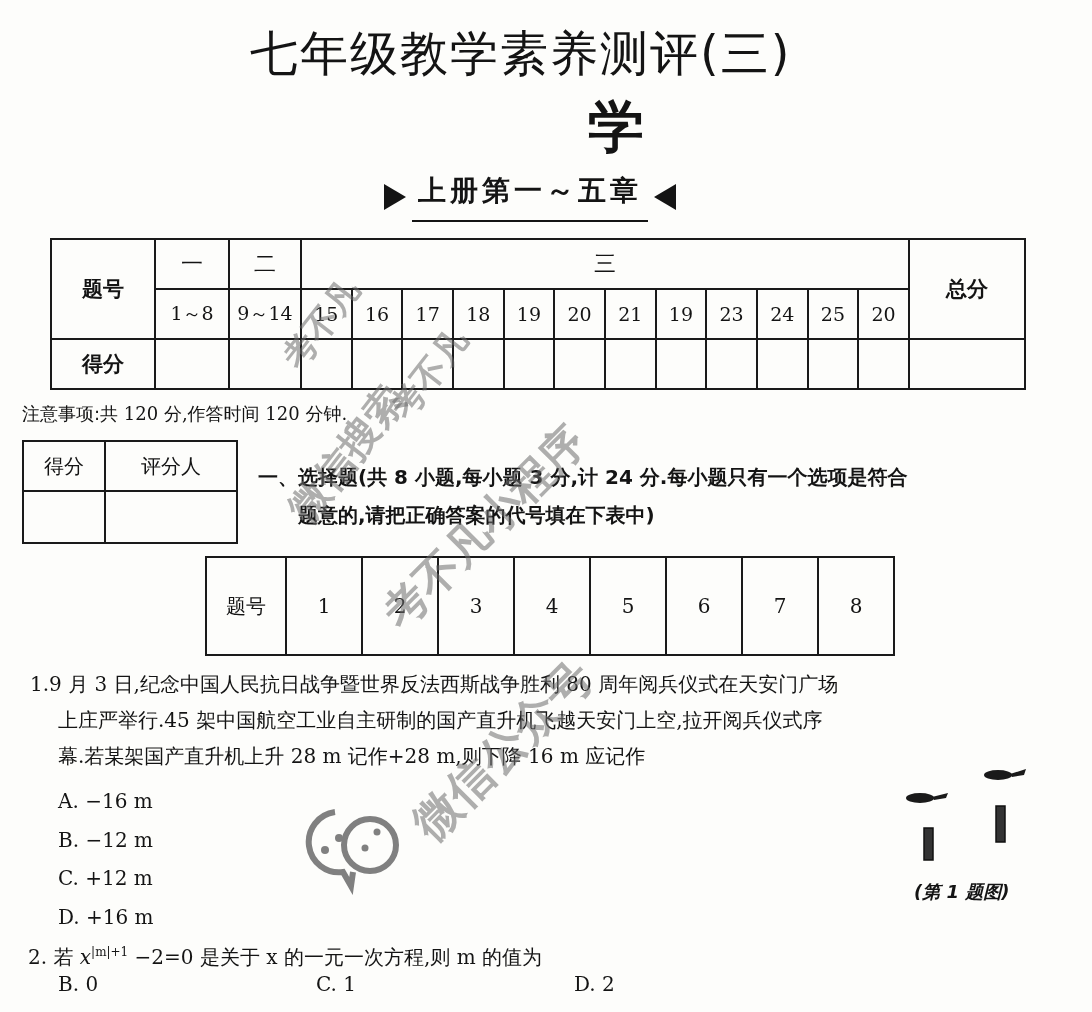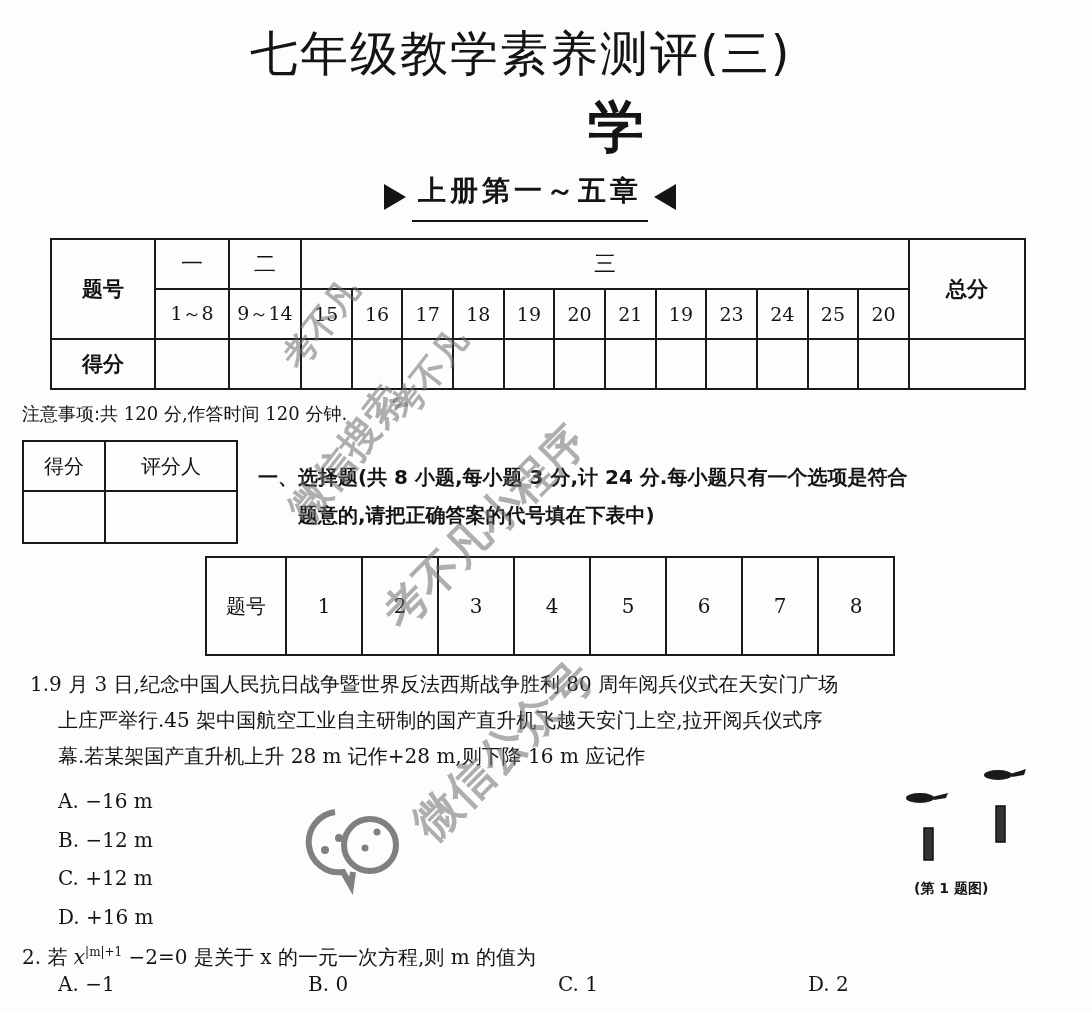--- a/index.html
+++ b/index.html
@@ -27,28 +27,28 @@
   .section-head { left: 258px; top: 458px; width: 800px; font-family: "DejaVu Sans", sans-serif; font-weight: bold; font-size: 20px; line-height: 38px; }
   .section-head .l2 { padding-left: 40px; display: block; }
 
   .answer-table { left: 205px; top: 556px; width: 690px; height: 100px; font-size: 20px; }
   .answer-table td.lbl { font-family: "DejaVu Sans", sans-serif; width: 80px; }
 
   .q { font-size: 20px; line-height: 36px; white-space: nowrap; }
   .q1 { left: 30px; top: 666px; }
   .q1 .cont { padding-left: 28px; display: block; }
   .opts { left: 58px; top: 782px; font-size: 20px; line-height: 38.5px; }
-  .q2 { left: 22px; top: 934px; text-align: center; }
+  .q2 { left: 28px; top: 934px; text-align: center; }
   .q2-opts { left: 58px; top: 972px; width: 1000px; font-size: 20px; display: flex; }
   .q2-opts span { width: 258px; }
   sup { font-size: 12px; }
   i.var { font-style: italic; }
 
   .figure { left: 890px; top: 760px; width: 170px; height: 140px; }
-  .fig-cap { left: 914px; top: 880px; font-size: 14px; font-family: "DejaVu Sans", sans-serif; font-weight: bold; }
+  .fig-cap { left: 914px; top: 880px; font-size: 18px; font-family: "DejaVu Sans", sans-serif; font-weight: bold; font-style: italic; }
 
   .watermark { color: rgba(110,110,110,0.55); font-family: "DejaVu Sans", sans-serif; font-weight: bold; white-space: nowrap; transform-origin: left top; pointer-events: none; }
   .wm1 { left: 272px; top: 350px; font-size: 34px; transform: rotate(-52deg); }
   .wm2 { left: 380px; top: 400px; font-size: 34px; transform: rotate(-52deg); }
   .wm3 { left: 276px; top: 500px; font-size: 40px; transform: rotate(-52deg); }
   .wm4 { left: 370px; top: 600px; font-size: 44px; transform: rotate(-45deg); }
   .wm5 { left: 400px; top: 810px; font-size: 46px; transform: rotate(-45deg); }
   .wechat { left: 295px; top: 800px; width: 115px; height: 95px; }
 </style>
 </head>
@@ -168,21 +168,20 @@
   <rect x="34" y="68" width="9" height="32" fill="#333" stroke="#111" stroke-width="1.5"></rect>
   <rect x="106" y="46" width="9" height="36" fill="#333" stroke="#111" stroke-width="1.5"></rect>
 </svg>
 <div class="abs fig-cap">(第 1 题图)</div>
 
 <div class="abs q q2">
   <span>2.</span>
   <span>若 </span><i class="var">x</i><sup>|m|+1</sup><span> −2=0 是关于 x 的一元一次方程,则 m 的值为</span>
 </div>
 <div class="abs q2-opts">
-  <span>A. −1</span>
   <span>B. 0</span>
   <span>C. 1</span>
   <span>D. 2</span>
 </div>
 
 <div class="abs watermark wm1">考不凡</div>
 <div class="abs watermark wm2">考不凡</div>
 <div class="abs watermark wm3">微信搜索</div>
 <div class="abs watermark wm4">考不凡小程序</div>
 <div class="abs watermark wm5">微信公众号</div>

